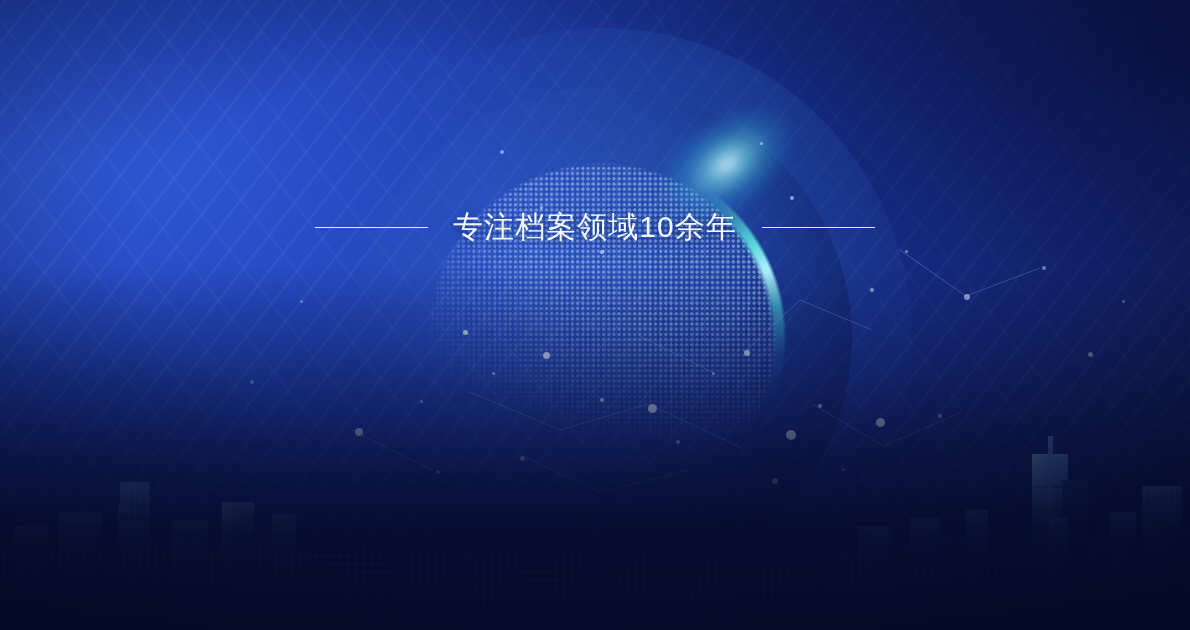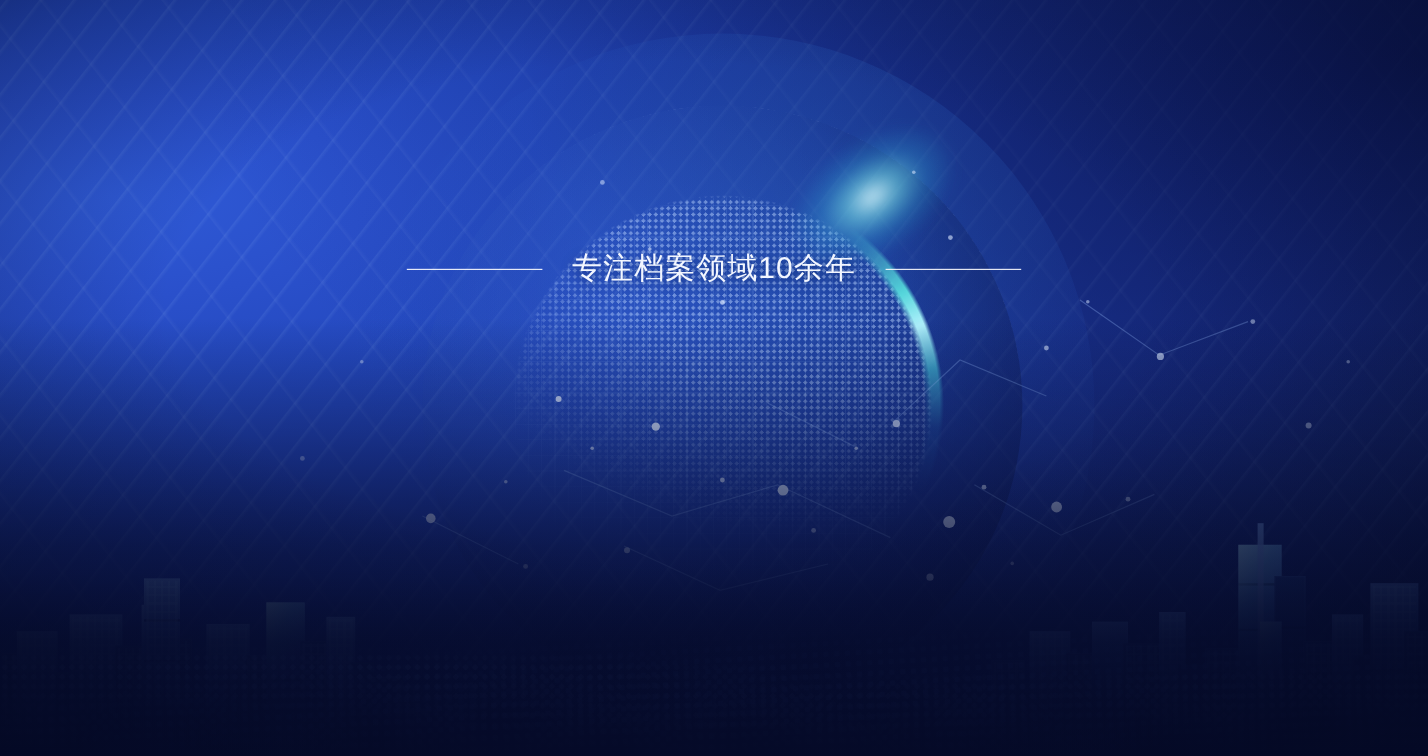--- a/index.html
+++ b/index.html
@@ -244,21 +244,21 @@
     text-shadow:0 3px 20px rgba(6,20,70,.45);
     white-space:nowrap;
   }
   .headline .sep { padding:0 .10em; font-weight:700; }
   .subline-row {
     margin-top:24px;
     display:flex; align-items:center; justify-content:center; gap:25px;
   }
   .rule { width:113px; height:1px; background:rgba(255,255,255,.88); }
   .subline {
-    font-size:25px; font-weight:400; color:#f2f6ff;
+    font-size:30px; font-weight:400; color:#f2f6ff;
     letter-spacing:.035em; line-height:1; white-space:nowrap;
     text-shadow:0 2px 10px rgba(6,20,70,.5);
   }
 </style>
 </head>
 <body>
 
 <div class="banner">
 
   <div class="bg-base"></div>

